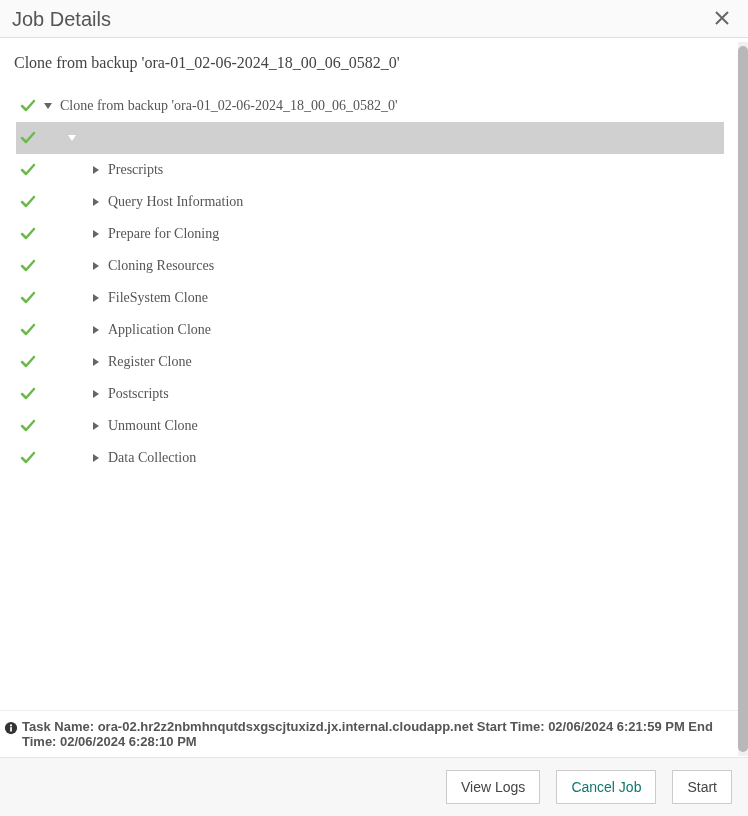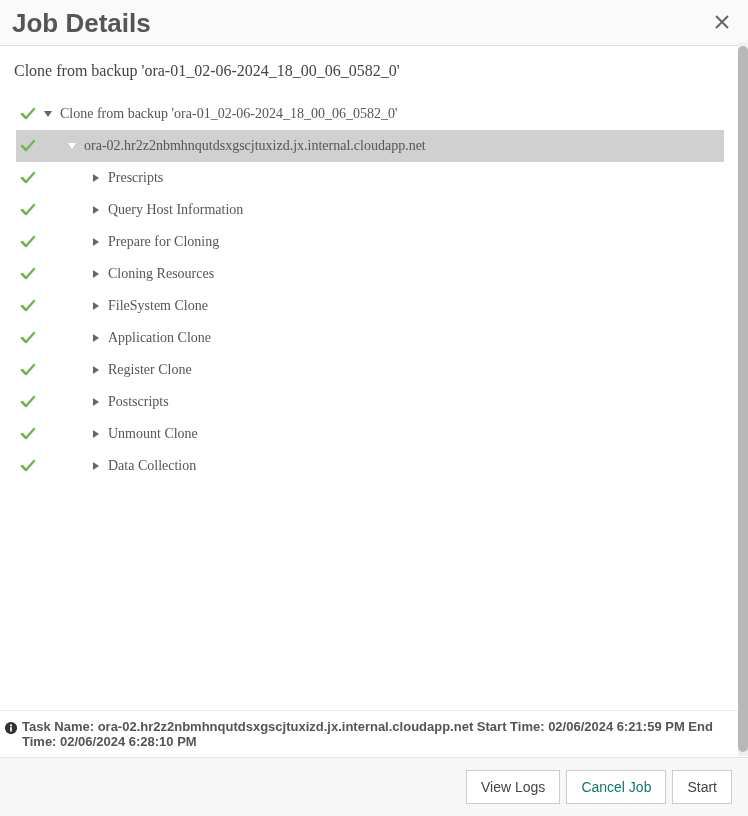--- a/index.html
+++ b/index.html
@@ -23,22 +23,22 @@
       background: #fafafa;
     }
     .header {
       display: flex;
       justify-content: space-between;
       align-items: center;
       padding: 8px 16px 6px 12px;
       border-bottom: 1px solid #e0e0e0;
     }
     .header h2 {
-      font-size: 26px;
-      font-weight: 700;
+      font-size: 20px;
+      font-weight: 400;
       color: #555;
     }
     .close-x {
       background: none;
       border: none;
       cursor: pointer;
       color: #666;
       padding: 2px;
     }
     .close-x svg {
@@ -135,21 +135,21 @@
       margin-top: 2px;
       flex-shrink: 0;
     }
     .footer-status .info-icon svg {
       width: 14px;
       height: 14px;
     }
     .footer-buttons {
       display: flex;
       justify-content: flex-end;
-      gap: 6px;
+      gap: 16px;
       padding: 12px 16px;
       background: #f7f7f7;
       border-top: 1px solid #e5e5e5;
     }
     .btn {
       padding: 8px 14px;
       font-size: 14px;
       background: #fff;
       border: 1px solid #ccc;
       color: #444;
@@ -226,21 +226,20 @@
             <svg class="check" viewBox="0 0 16 16">
                 <path d="M2 8 L6 12 L14 3"></path>
               </svg>
           </span>
           <span class="indent-1"></span>
           <span class="toggle-icon">
             <svg class="tri-down-white" viewBox="0 0 8 8">
                 <path d="M0 1 L8 1 L4 7 Z"></path>
               </svg>
           </span>
-          <span>ora-02.hr2z2nbmhnqutdsxgscjtuxizd.jx.internal.cloudapp.net</span>
         </div>
 
         <div class="tree-row">
           <span class="status-icon">
             <svg class="check" viewBox="0 0 16 16">
                 <path d="M2 8 L6 12 L14 3"></path>
               </svg>
           </span>
           <span class="indent-2"></span>
           <span class="toggle-icon">

